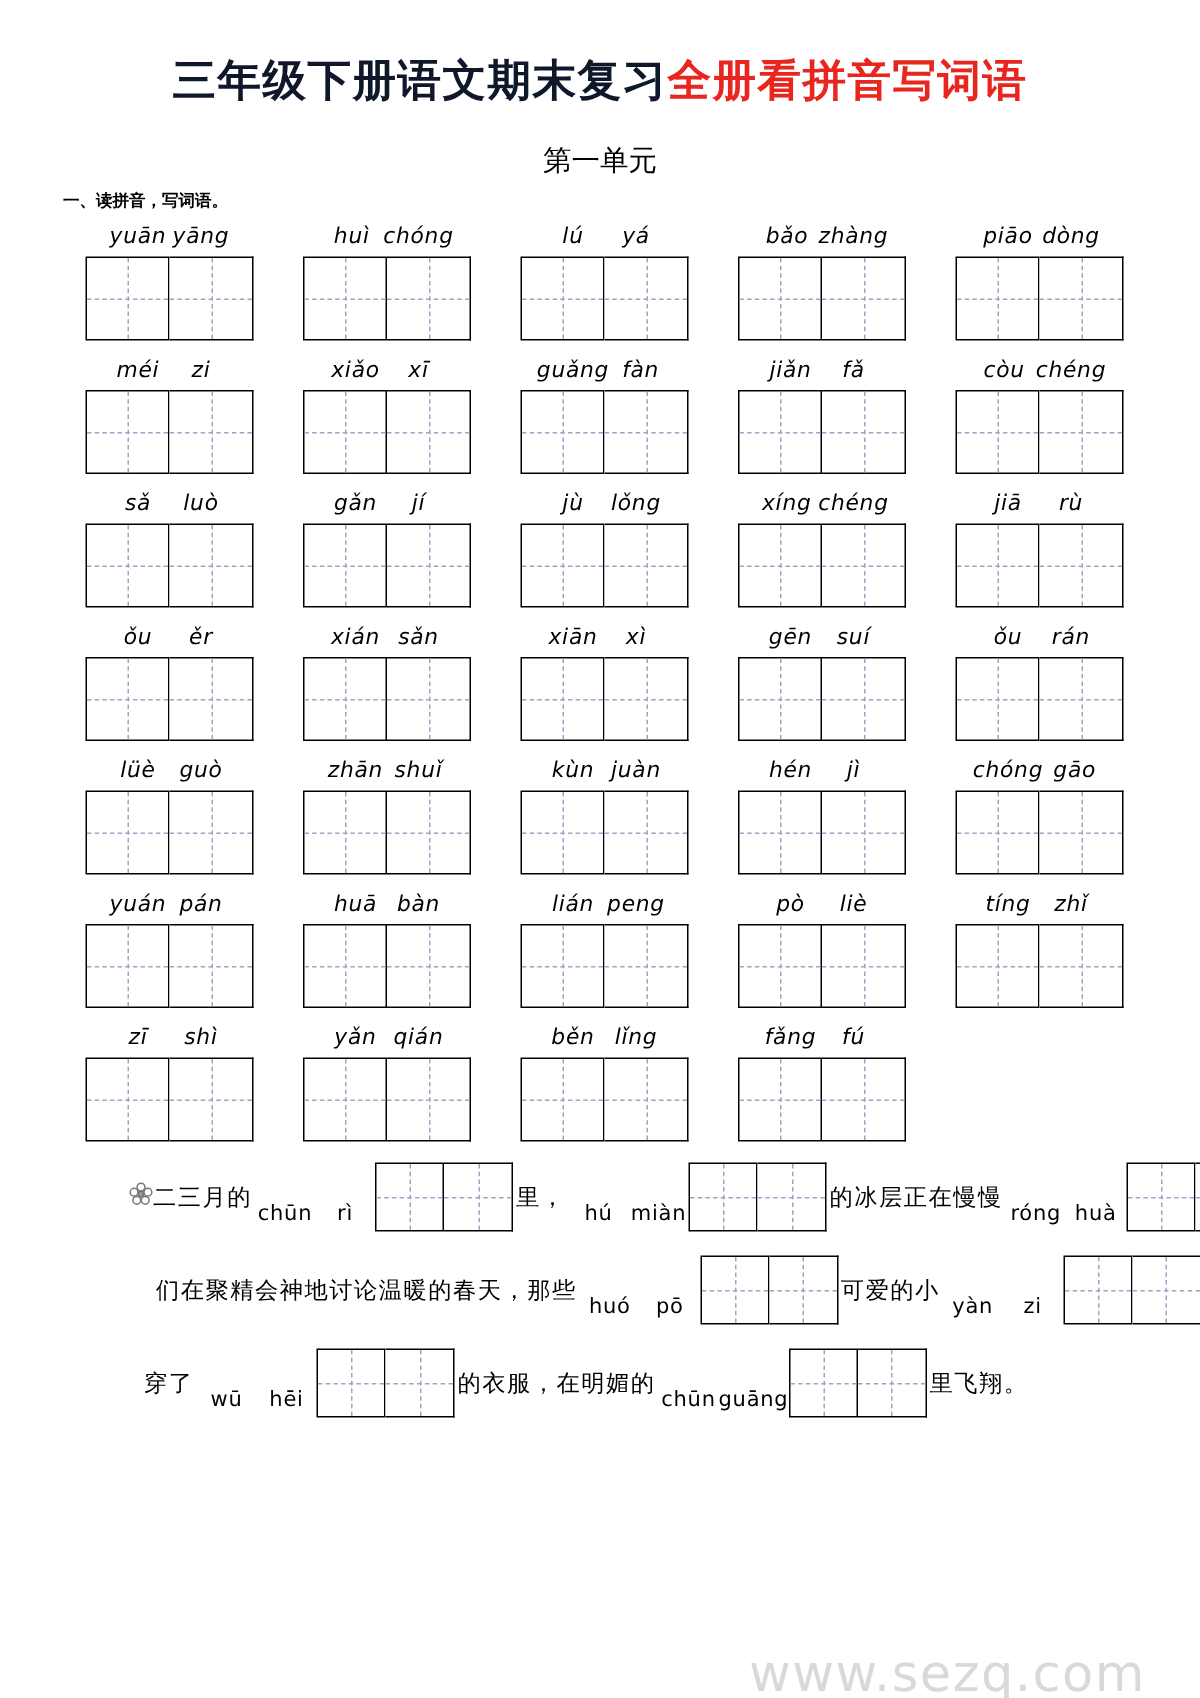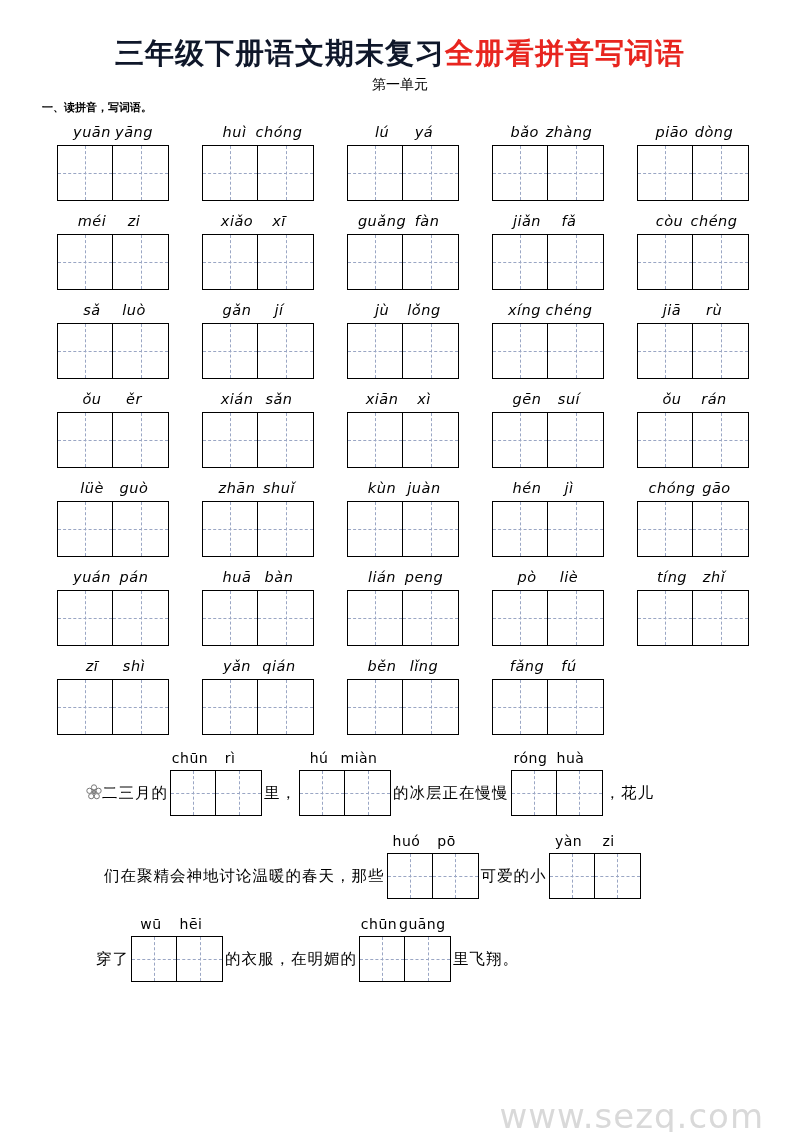--- a/index.html
+++ b/index.html
@@ -30,22 +30,22 @@
     font-weight: bold;
     font-family: "Liberation Serif", serif;
     letter-spacing: 1px;
     white-space: nowrap;
   }
   .title .black { color: #0f172a; }
   .title .red { color: #e8251f; }
 
   .unit-title {
     text-align: center;
-    font-size: 14px;
-    margin-top: 2px;
+    font-size: 19px;
+    margin-top: 20px;
     font-family: Liberation Sans, sans-serif;
   }
 
   .section-label {
     margin-top: 6px;
     margin-left: 42px;
     font-size: 11px;
     font-weight: bold;
     font-family: "Liberation Serif", serif;
   }
@@ -139,22 +139,22 @@
   .sent-row.r3 { padding-left: 58px; }
 
   .sent-text {
     font-size: 15.5px;
     font-family: "Liberation Serif", serif;
     letter-spacing: 1px;
     padding-bottom: 12px;
   }
   .inline-blank {
     display: inline-flex;
-    flex-direction: column;
-    align-items: flex-start;
+    flex-direction: row;
+    align-items: flex-end;
     margin: 0 2px;
   }
   .inline-blank .pinyin {
     font-size: 14px;
     margin-bottom: 2px;
   }
   .inline-blank .pinyin span.syl {
     min-width: 40px;
   }
 

